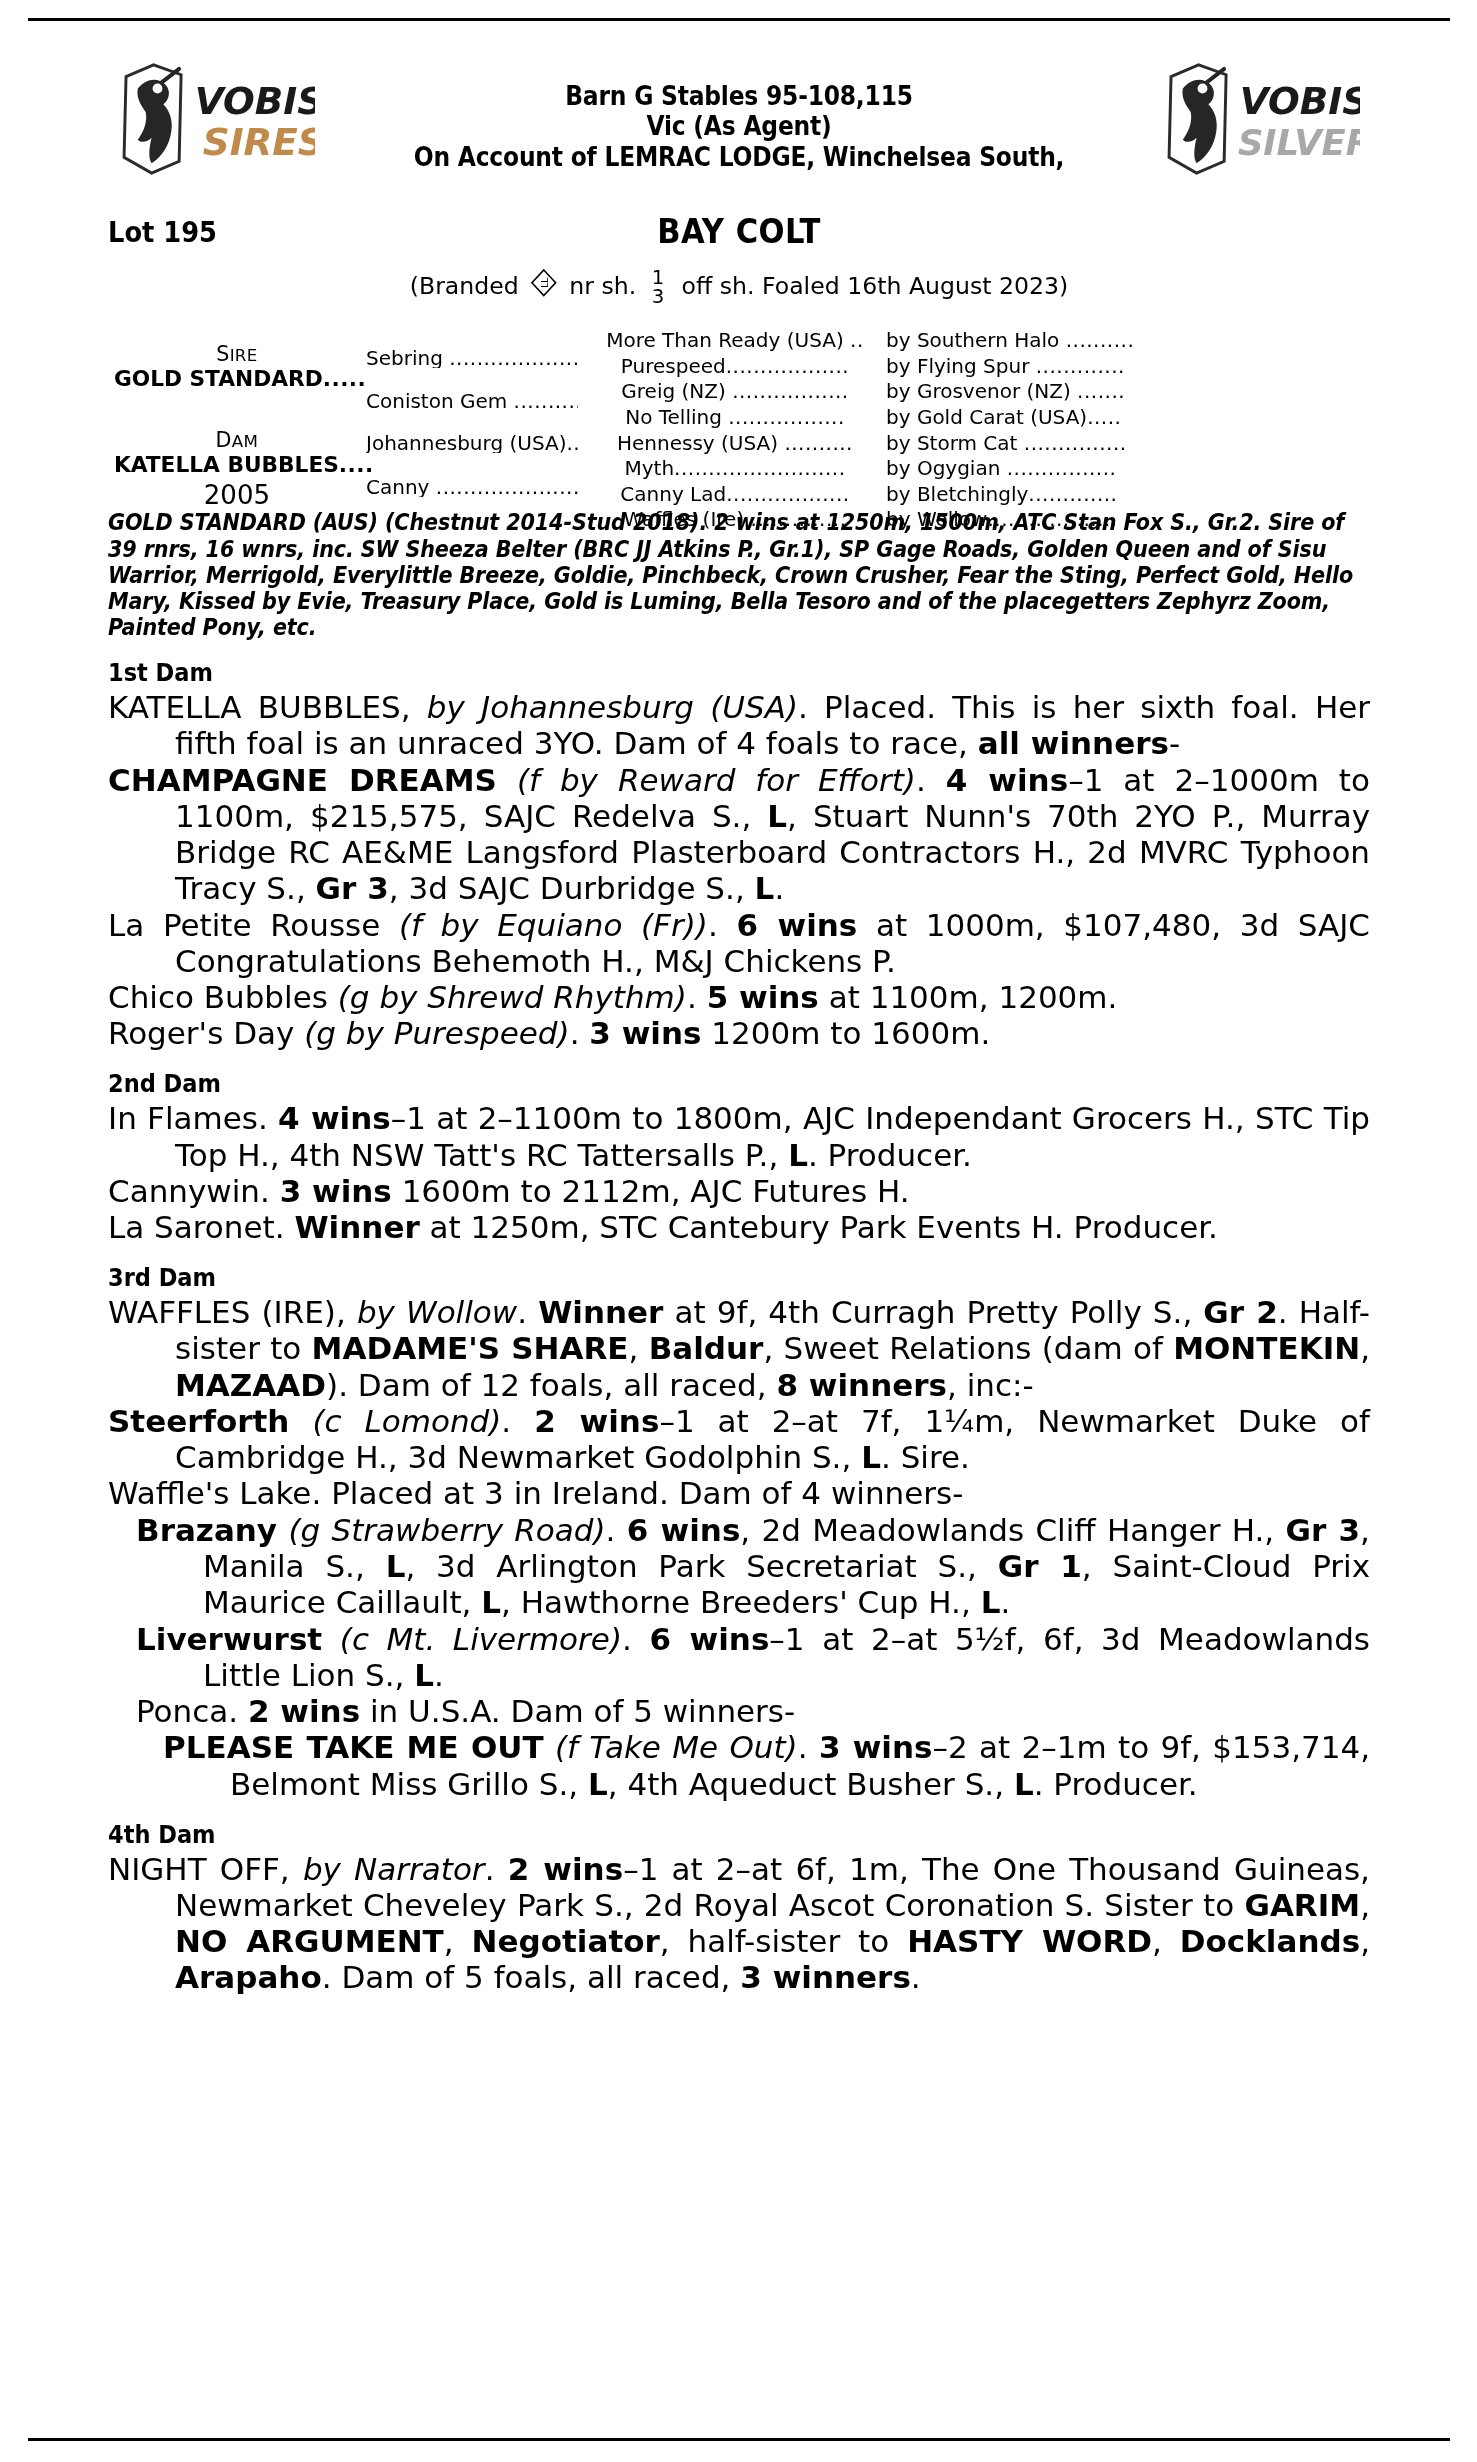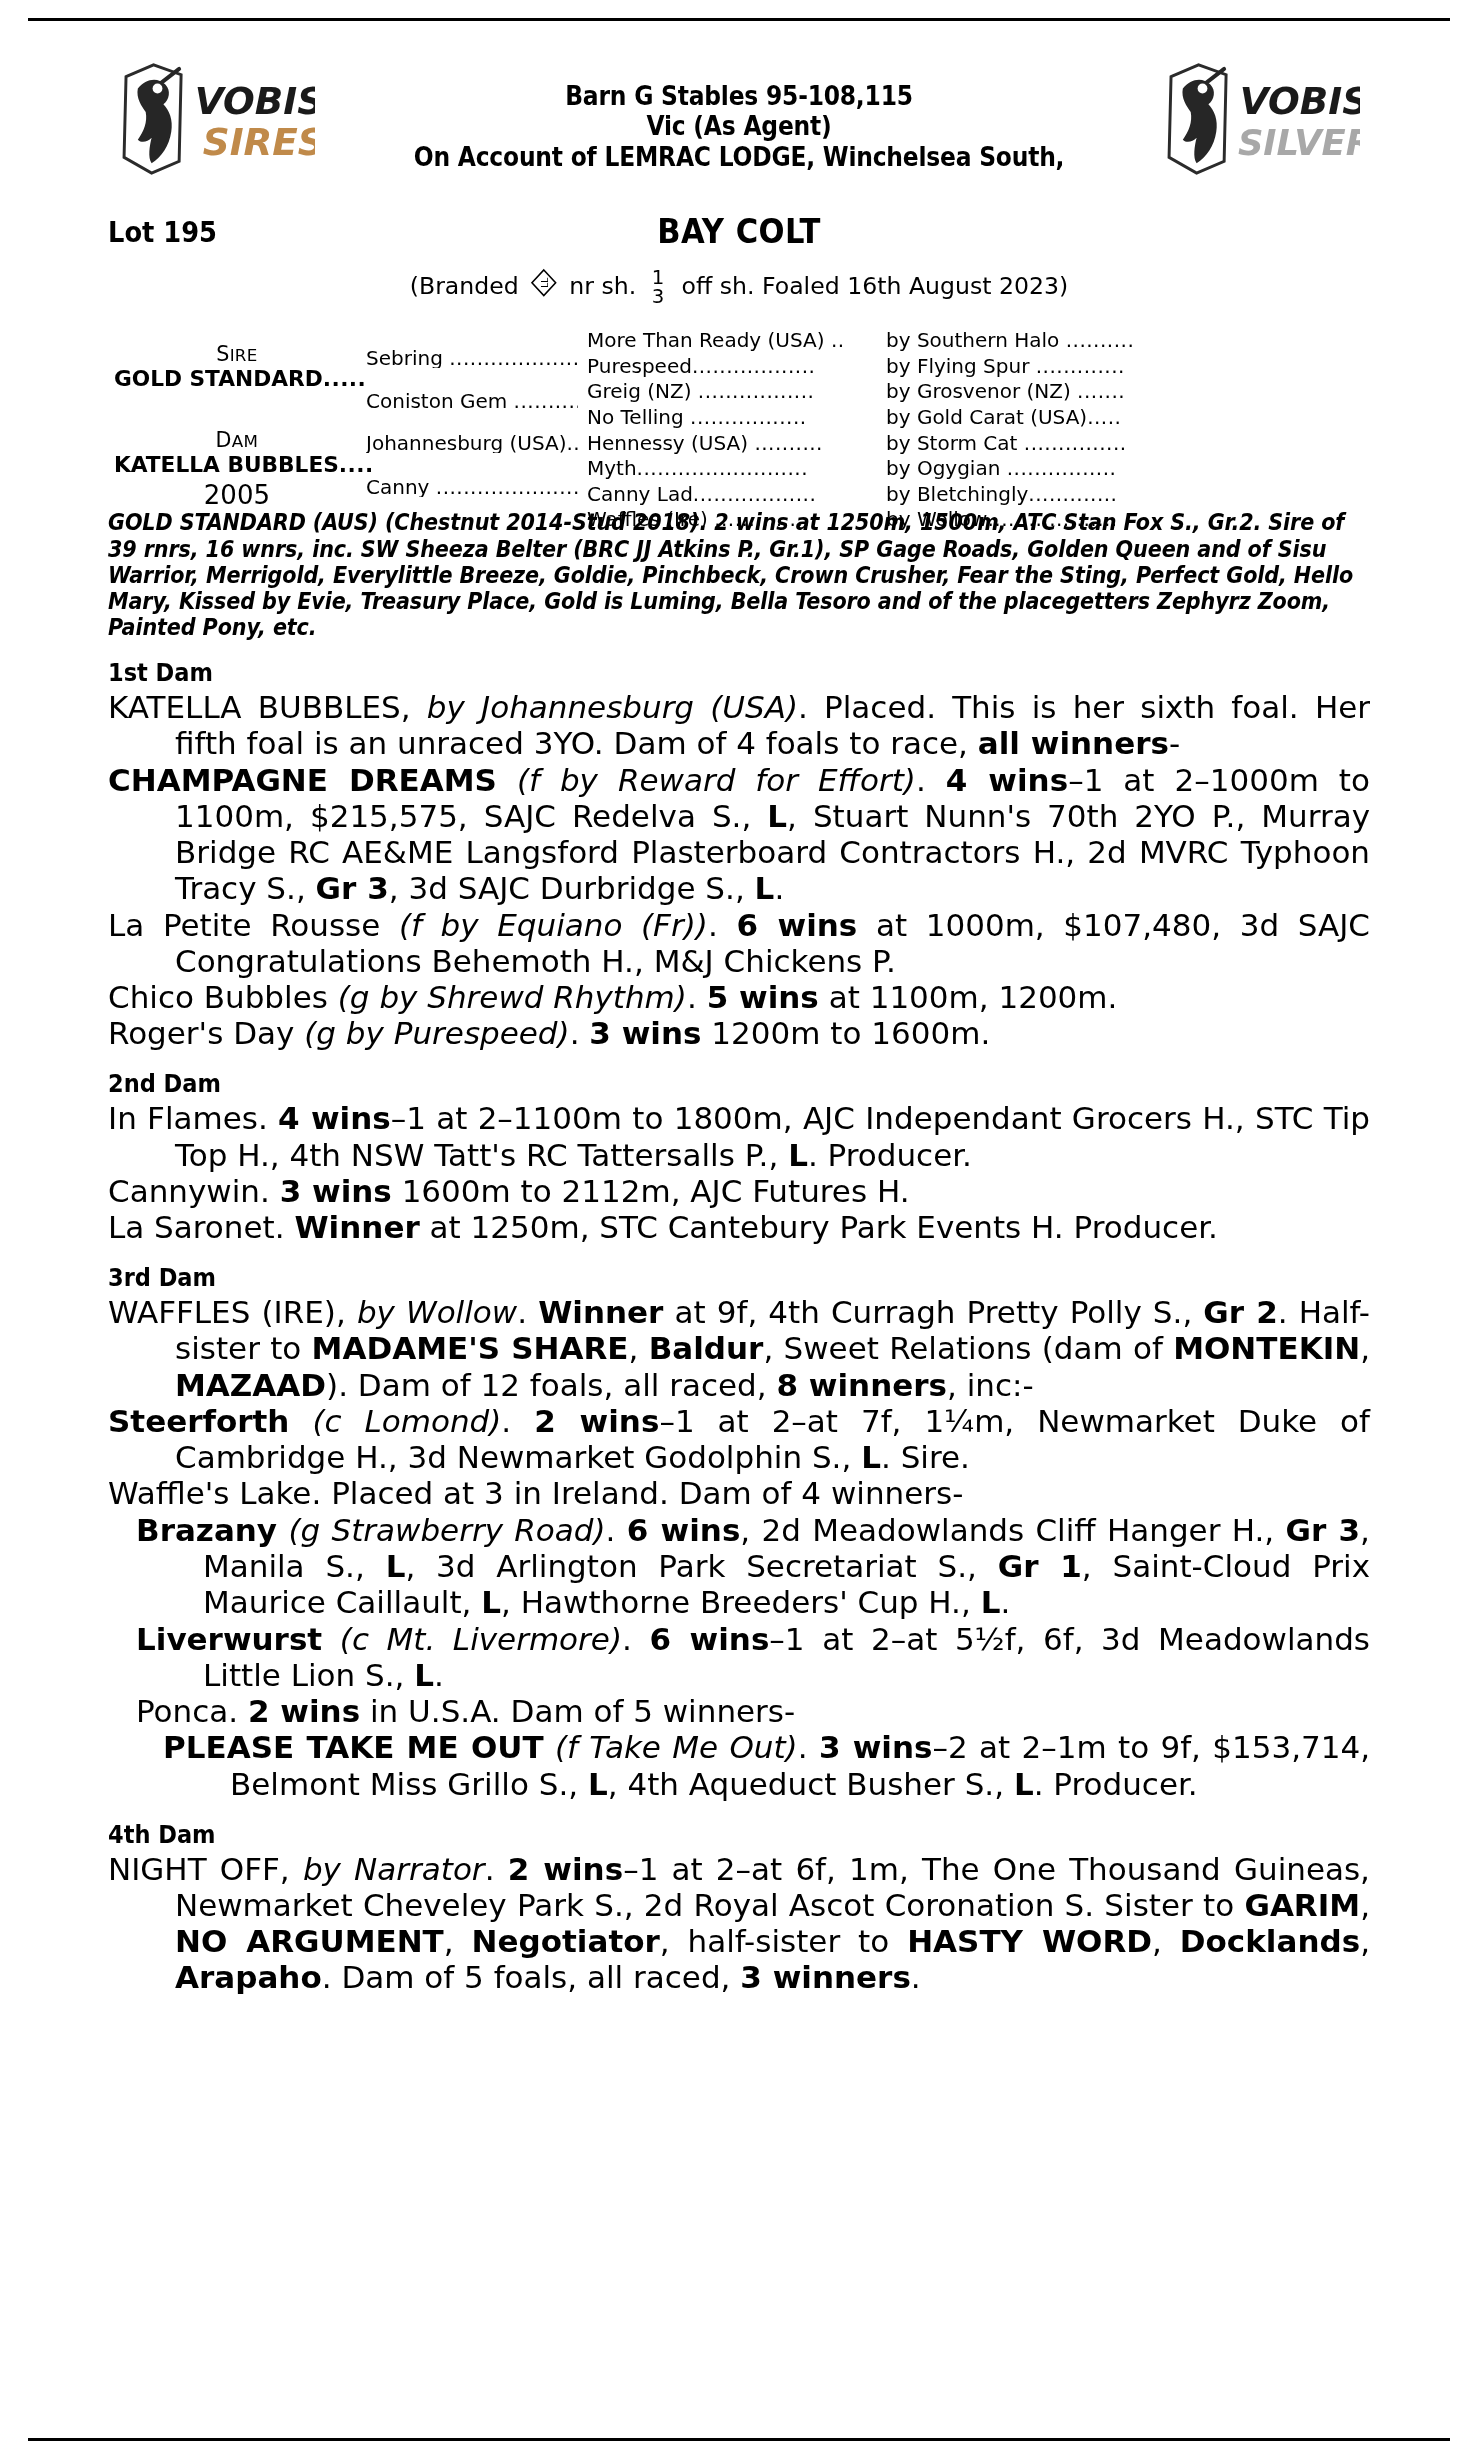--- a/index.html
+++ b/index.html
@@ -115,21 +115,21 @@
     position:absolute;left:0;width:212px;white-space:nowrap;overflow:hidden;
   }
   .ped .colB .e1{top:25.6px;}
   .ped .colB .e2{top:69px;}
   .ped .colB .e3{top:111px;}
   .ped .colB .e4{top:155px;}
 
   .ped .colC{
     position:absolute;left:479px;top:7.9px;width:296px;
   }
-  .ped .colC .e{height:25.6px;white-space:nowrap;overflow:hidden;}
+  .ped .colC .e{height:25.6px;white-space:nowrap;overflow:hidden;text-align:center;}
 
   .ped .colD{
     position:absolute;left:778px;top:7.9px;width:286px;
   }
   .ped .colD .e{height:25.6px;white-space:nowrap;overflow:hidden;}
 
   .dots{letter-spacing:0.5px;}
 
   
   .sirepara{

